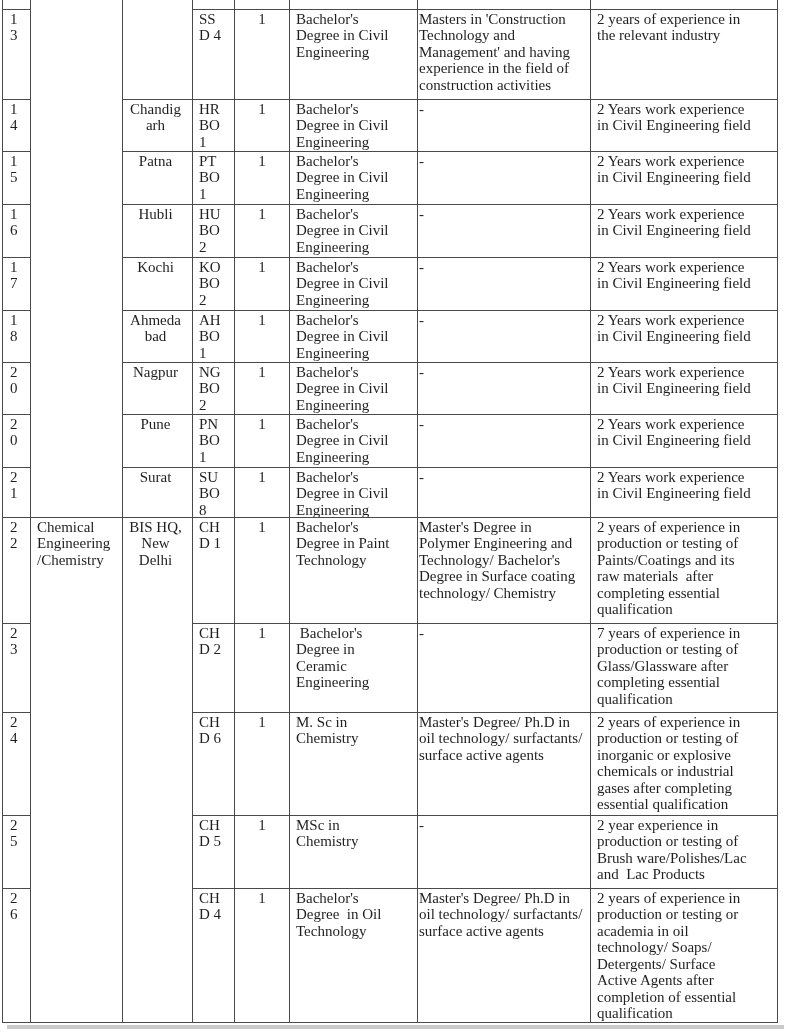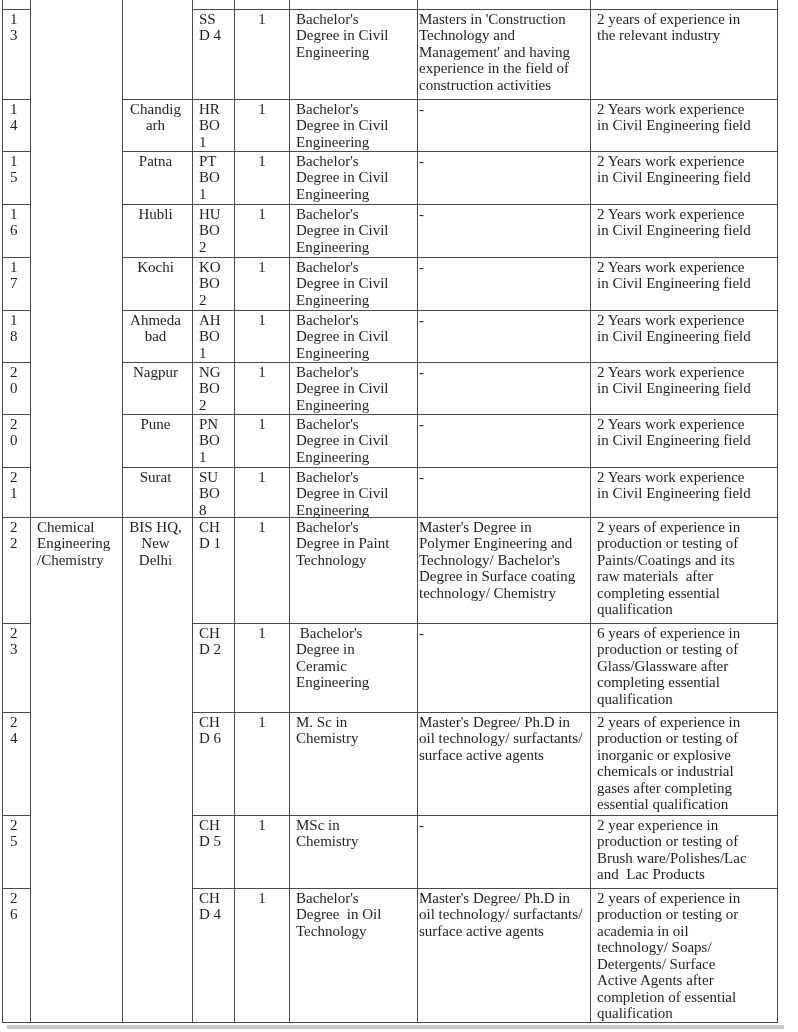--- a/index.html
+++ b/index.html
@@ -343,21 +343,21 @@
       <td class="col-vac">
             <div class="c">1</div>
           </td>
       <td class="col-ess">
             <div class="c"> Bachelor's Degree in Ceramic Engineering</div>
           </td>
       <td class="col-des">
             <div class="c">-</div>
           </td>
       <td class="col-exp">
-            <div class="c">6 years of experience in production or testing of Glass/Glassware after completing essential qualification</div>
+            <div class="c">7 years of experience in production or testing of Glass/Glassware after completing essential qualification</div>
           </td>
     </tr>
 
     <tr class="r24">
       <td class="col-sno">
             <div class="c">24</div>
           </td>
       <td class="col-code">
             <div class="c">CH D 6</div>
           </td>

